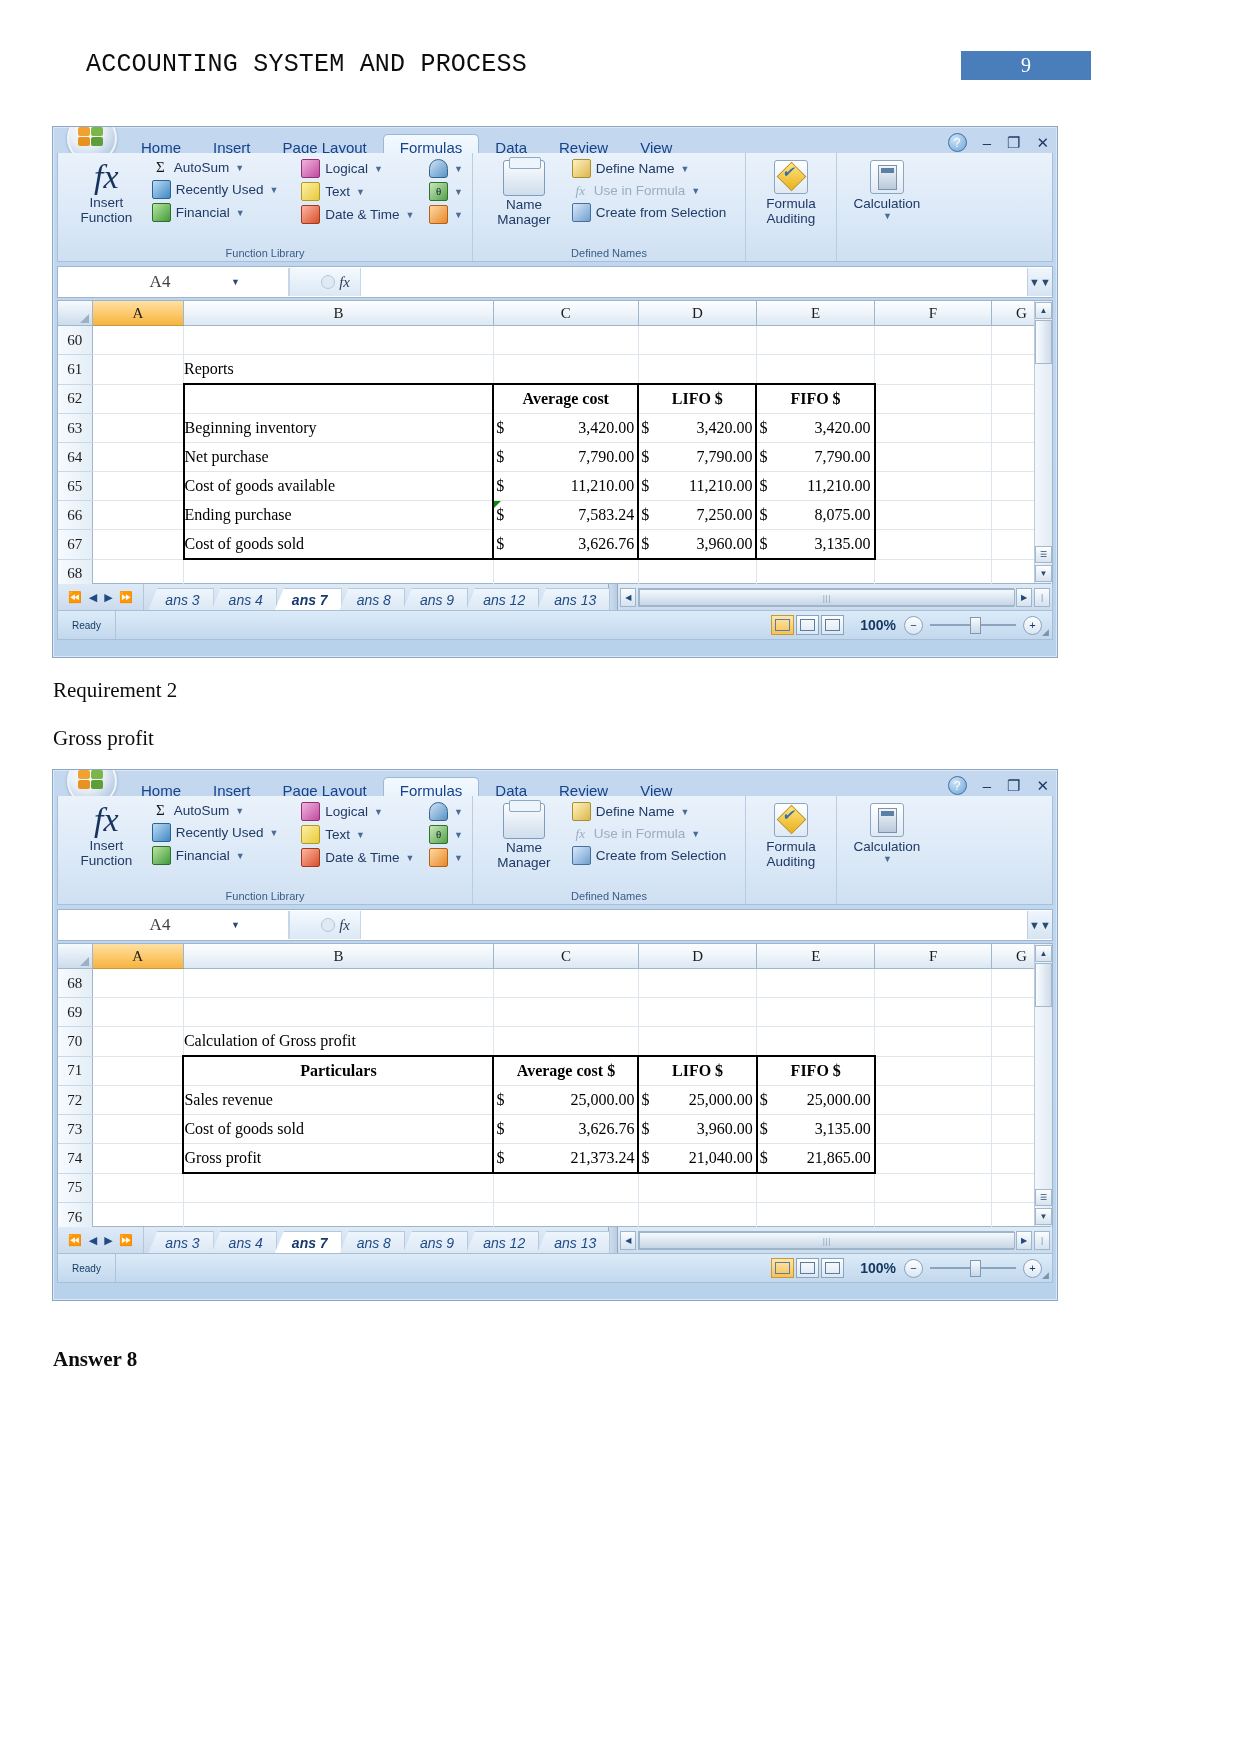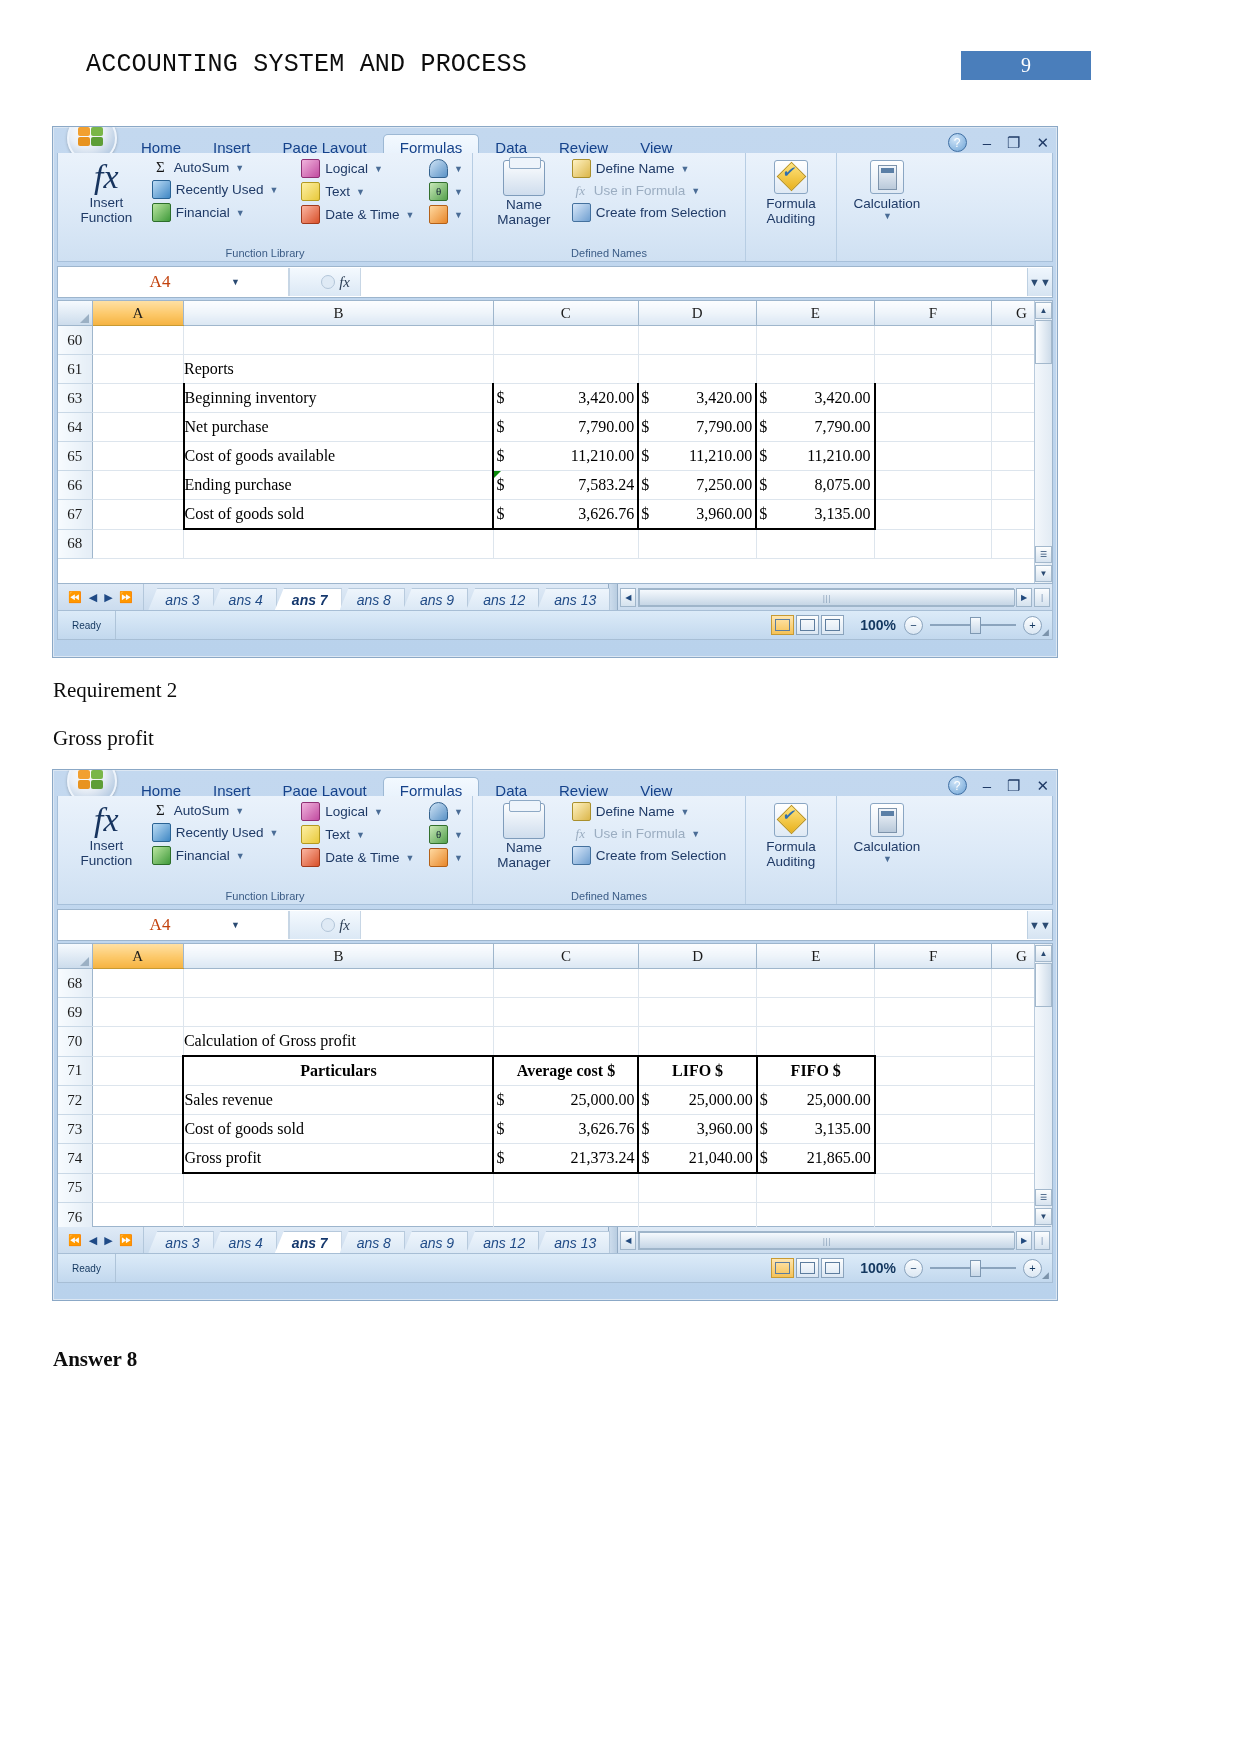--- a/index.html
+++ b/index.html
@@ -122,21 +122,21 @@
   .fa-check{position:absolute;left:7px;top:3px;font-size:15px;color:#2f6fb0;font-family:"Liberation Sans",sans-serif;}
   .calc-mark{position:absolute;left:7px;top:4px;width:17px;height:23px;background:linear-gradient(180deg,#f2f6fb,#b9c9da);border:1px solid #7d93ab;}
   .calc-mark:before{content:"";position:absolute;left:2px;top:2px;right:2px;height:5px;background:#5b7fa6;}
 
   
   .formulabar{
     position:relative;margin:4px 4px 0 4px;height:30px;background:#ffffff;
     border:1px solid #9db5cd;display:flex;align-items:center;
   }
   .namebox{width:230px;height:28px;display:flex;align-items:center;position:relative;border-right:1px solid #c7d6e5;}
-  .namebox-val{flex:1;text-align:center;font-family:"Liberation Serif",serif;font-size:17px;color:#c2410c;padding-right:26px;}
+  .namebox-val{flex:1;text-align:center;font-family:"Liberation Serif",serif;font-size:17px;color:#404040;padding-right:26px;}
   .namebox-caret{position:absolute;right:48px;font-size:9px;color:#2a4a72;}
   .fbar-btns{width:70px;height:28px;display:flex;align-items:center;justify-content:flex-end;gap:4px;
     background:linear-gradient(180deg,#f4f9fe,#dbe8f5);border-left:1px solid #c7d6e5;border-right:1px solid #c7d6e5;}
   .fbar-dot{width:12px;height:12px;border-radius:50%;background:#dfeaf5;border:1px solid #b3c6d9;margin-left:6px;}
   .fbar-fx{font-family:"Liberation Serif",serif;font-style:italic;font-size:15px;color:#2c3e55;margin-right:10px;}
   .fbar-input{flex:1;height:28px;}
   .fbar-expand{width:24px;height:28px;display:flex;align-items:center;justify-content:center;
     background:linear-gradient(180deg,#eff6fd,#d6e4f2);border-left:1px solid #bdd0e2;font-size:11px;color:#2a4a72;}
 
   
@@ -427,20 +427,30 @@
         <td class="rowhead">61</td>
         <td class="cell"></td>
         <td class="cell lbl">Reports</td>
         <td class="cell"></td>
             <td class="cell"></td>
         <td class="cell"></td>
             <td class="cell"></td>
         <td class="cell"></td>
       </tr>
       <tr>
+        <td class="rowhead">62</td>
+        <td class="cell"></td>
+        <td class="cell lbl bx-l bx-t bx-r"></td>
+        <td class="cell hdr bx-t bx-r">Average cost</td>
+        <td class="cell hdr bx-t bx-r">LIFO $</td>
+        <td class="cell hdr bx-t bx-r">FIFO $</td>
+        <td class="cell"></td>
+            <td class="cell"></td>
+      </tr>
+      <tr>
         <td class="rowhead">63</td>
         <td class="cell"></td>
         <td class="cell lbl bx-l bx-r">Beginning inventory</td>
         <td class="cell money bx-r">
           <div class="moneycell">
                 <span class="mny-s">$</span>
                 <span class="mny-v">3,420.00</span>
               </div>
         </td>
         <td class="cell money bx-r">

